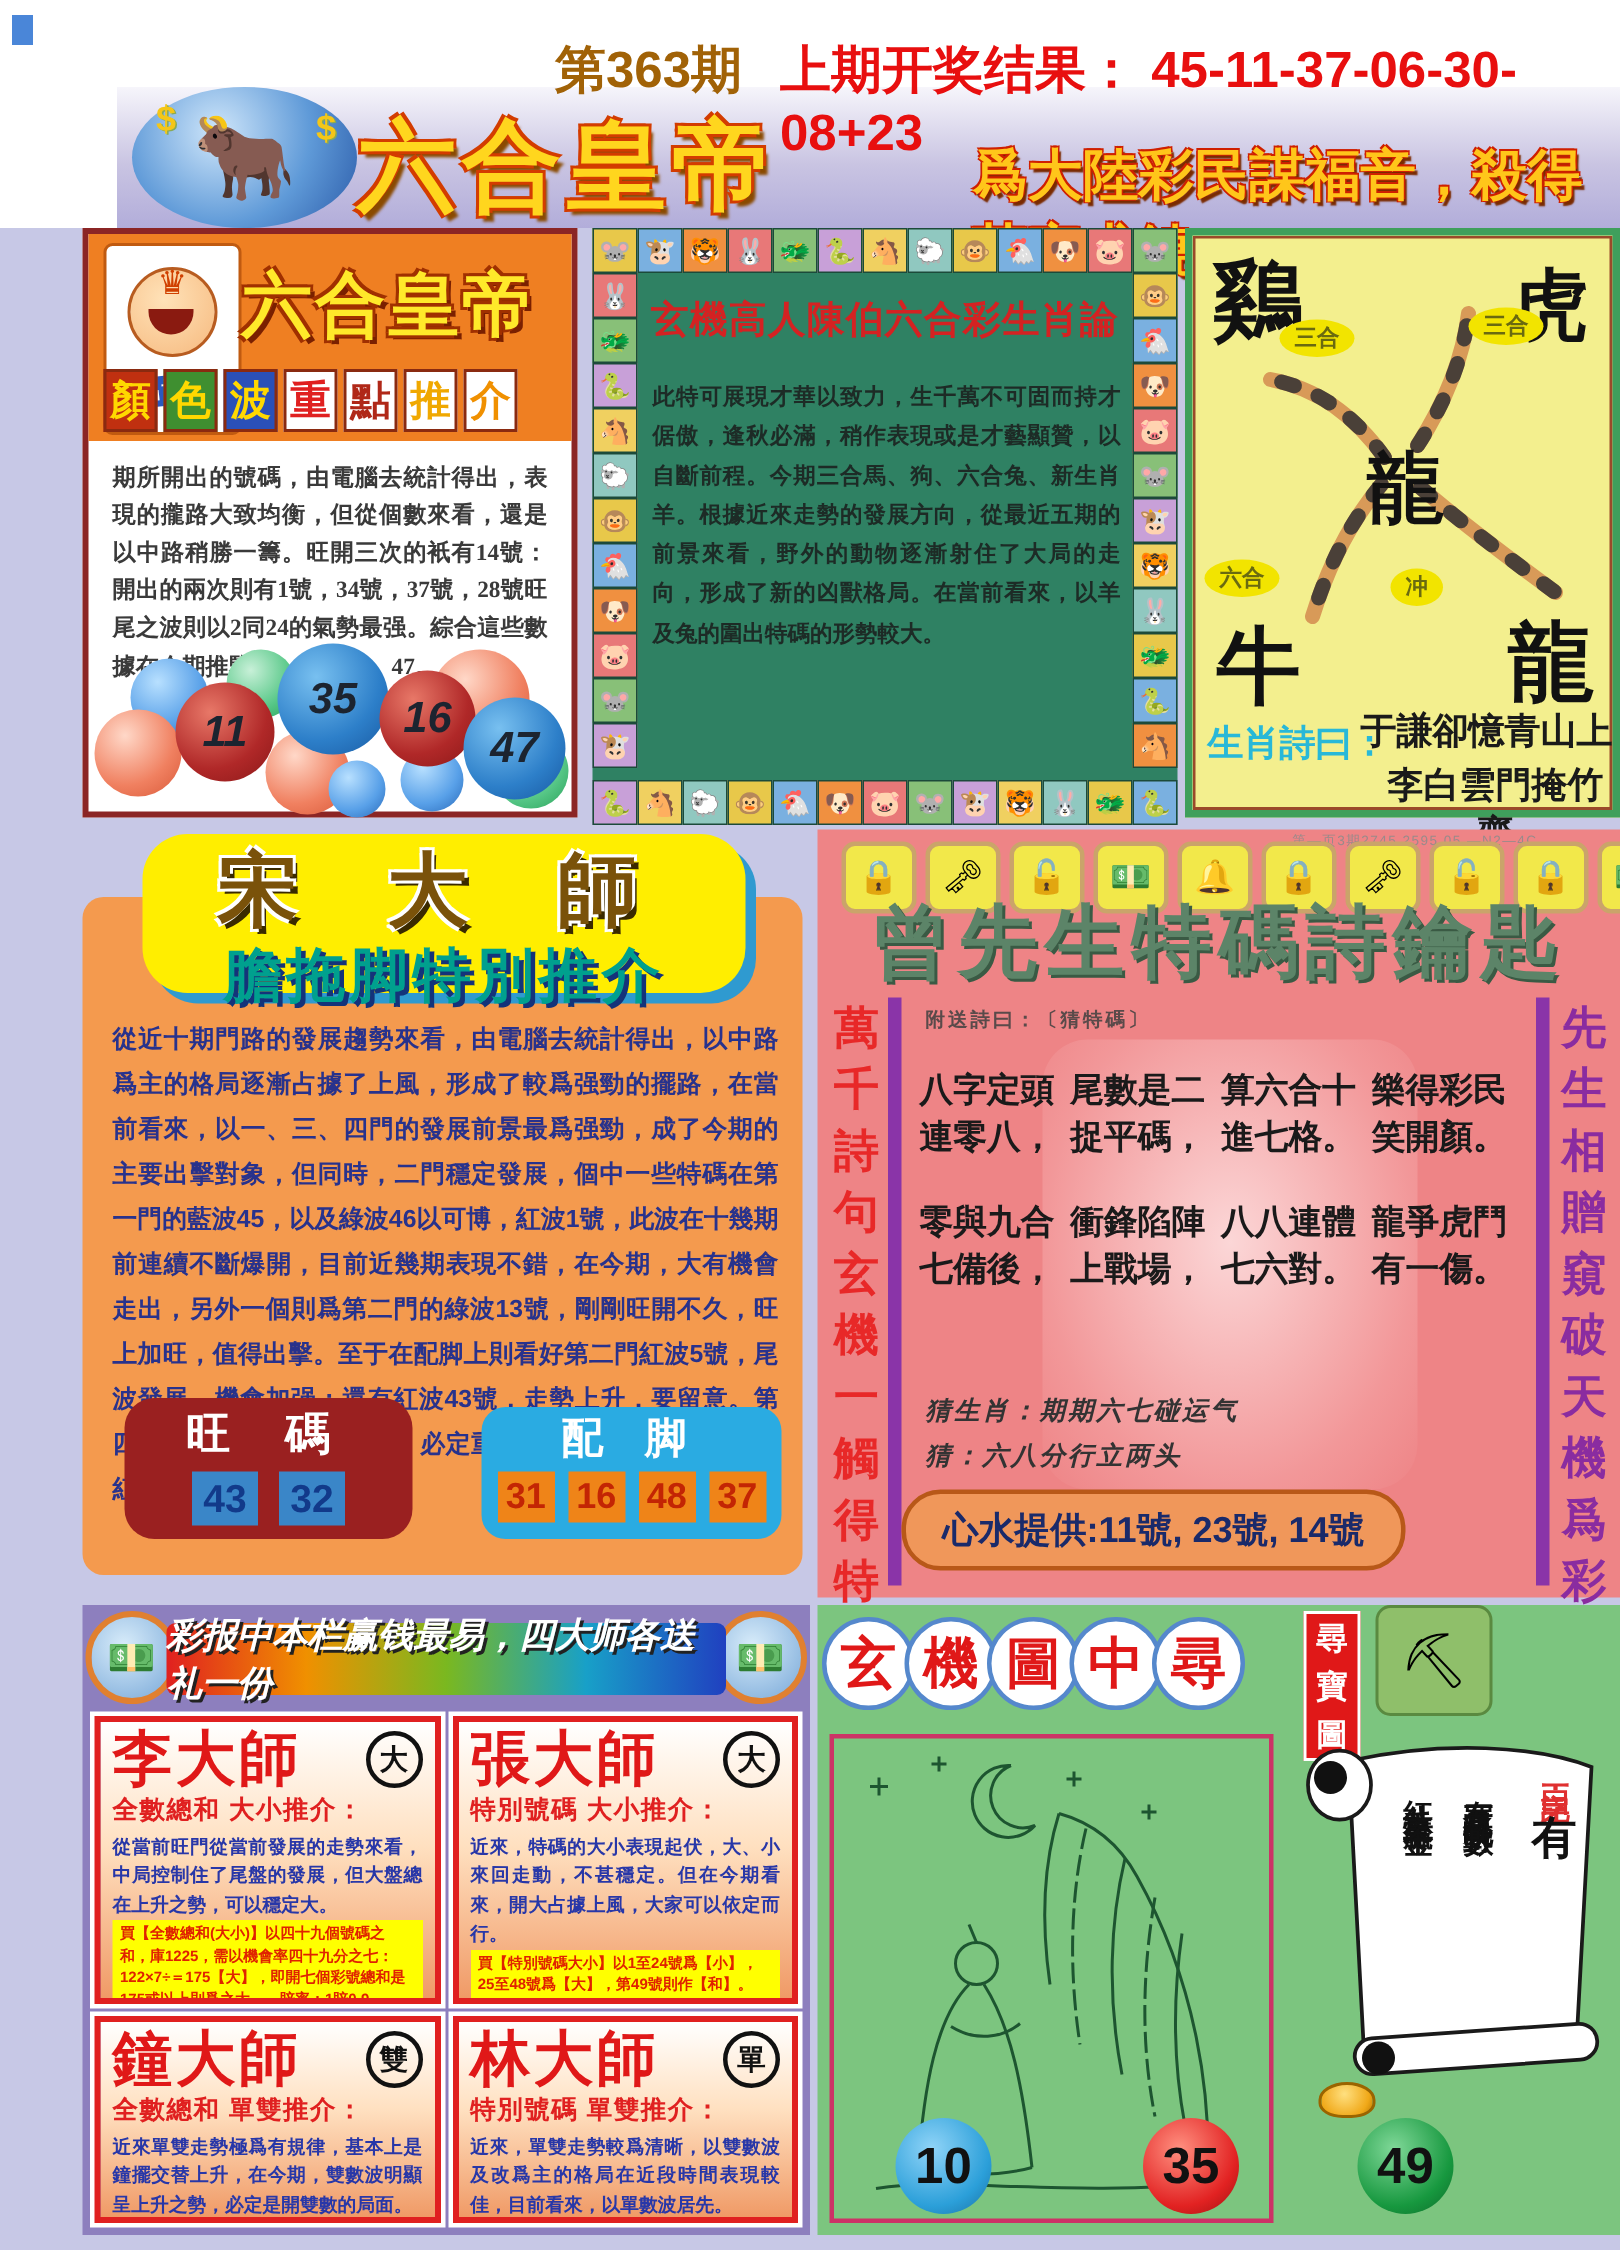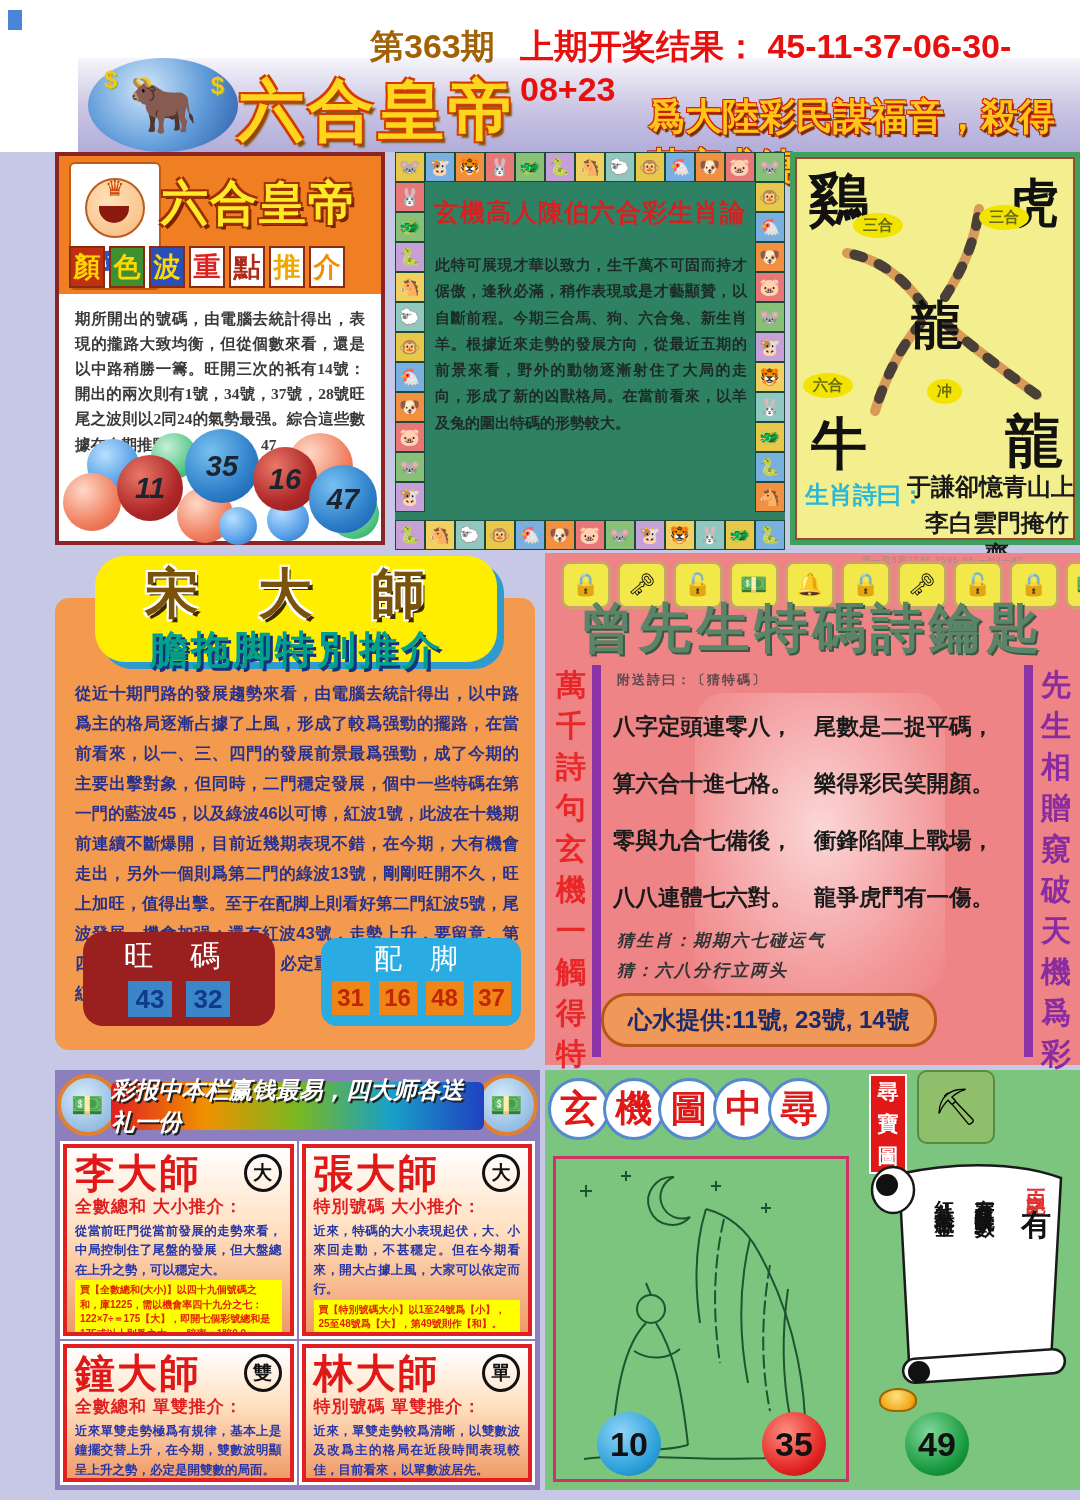--- a/index.html
+++ b/index.html
@@ -60,42 +60,42 @@
   .sx-poem{position:absolute;font-family:"Liberation Serif",serif;font-size:24px;font-weight:700;color:#1a1a1a;text-align:center;}
 
   
   .songp{left:55px;top:598px;width:480px;height:452px;background:#f49a4e;border-radius:14px;}
   .song-banner{left:40px;top:-42px;width:402px;height:106px;background:#ffee00;border-radius:30px;box-shadow:7px 7px 0 #2f9ad0;text-align:center;}
   .song-t1{margin-top:2px;font-size:54px;font-weight:900;letter-spacing:22px;color:#7a520a;
     text-shadow:-2px -2px 0 #fff,2px -2px 0 #fff,-2px 2px 0 #fff,3px 3px 0 #3a2a00;}
   .song-t2{margin-top:-8px;font-size:39px;font-weight:900;letter-spacing:3px;color:#00a08e;text-shadow:3px 3px 0 #14337a;}
   .song-body{left:20px;top:80px;width:444px;font-size:16.5px;font-weight:700;color:#28328c;line-height:1.82;text-align:justify;}
   .wangbox{left:28px;top:334px;width:192px;height:94px;background:#9a2020;border-radius:20px;text-align:center;}
-  .wangbox .lbl,.pjbox .lbl{font-size:30px;font-weight:400;color:#fff;letter-spacing:14px;margin-top:4px;}
+  .wangbox .lbl,.pjbox .lbl{font-size:30px;font-weight:700;color:#fff;letter-spacing:14px;margin-top:4px;}
   .numrow{display:flex;justify-content:center;gap:14px;margin-top:4px;}
   .wangbox .numrow span{width:44px;height:36px;background:#3a86c8;color:#123a8a;font-size:26px;font-weight:900;display:flex;align-items:center;justify-content:center;}
   .pjbox{left:266px;top:340px;width:200px;height:88px;background:#2aabe2;border-radius:16px;text-align:center;}
   .pjbox .lbl{font-size:28px;letter-spacing:10px;margin-top:2px;}
   .pjbox .numrow{gap:9px;margin-top:3px;}
   .pjbox .numrow span{width:38px;height:34px;background:#ef8418;color:#c32504;font-size:24px;font-weight:900;display:flex;align-items:center;justify-content:center;}
 
   
   .zengp{left:545px;top:553px;width:535px;height:512px;background:#ee8486;}
   .fineprint{right:55px;top:1px;font-size:9px;color:#9a8a8a;letter-spacing:1px;}
   .zicons{left:16px;top:8px;display:flex;gap:6px;}
   .zicons span{width:44px;height:42px;background:#f2e84a;border:3px solid #caa46a;border-radius:9px;display:flex;align-items:center;justify-content:center;font-size:22px;}
   .zeng-title{left:0;top:40px;width:100%;text-align:center;font-size:53px;font-weight:900;letter-spacing:5px;color:#5c8468;text-shadow:2px 2px 0 #3a5a44;}
   .vstrip{display:flex;flex-direction:column;justify-content:space-between;font-weight:900;text-align:center;}
   .v-left{left:8px;top:112px;height:388px;width:36px;font-size:30px;color:#e82828;}
   .v-right{right:6px;top:112px;height:388px;width:36px;font-size:30px;color:#8a2ca0;}
   .vbar{top:112px;width:9px;height:392px;background:#8a34a8;}
   .vb-l{left:47px;} .vb-r{right:47px;}
   .z-watermark{left:150px;top:140px;width:250px;height:300px;background:radial-gradient(ellipse at 50% 45%,rgba(255,235,235,.8),rgba(255,210,210,.25) 70%,transparent);border-radius:30px;}
   .z-note{left:72px;top:118px;font-size:13px;font-weight:700;color:#5a4a4a;letter-spacing:2px;}
-  .z-poem{left:68px;top:158px;width:402px;display:grid;grid-template-columns:1fr 1fr;row-gap:26px;font-size:22.5px;font-weight:900;color:#1a1a1a;}
+  .z-poem{left:68px;top:158px;width:402px;display:grid;grid-template-columns:1fr 1fr 1fr 1fr;row-gap:26px;font-size:22.5px;font-weight:900;color:#1a1a1a;}
   .z-guess{position:absolute;left:72px;font-family:"Liberation Serif",serif;font-size:17px;font-weight:700;font-style:italic;color:#333;letter-spacing:2px;}
   .z-tips{left:56px;top:440px;width:330px;height:48px;background:#f0975a;border:3px solid #b85818;border-radius:26px;display:flex;align-items:center;justify-content:center;font-size:24px;font-weight:900;color:#1a2a6a;}
 
   
   .masp{left:55px;top:1070px;width:485px;height:420px;background:#8d7fbe;}
   .mas-circle{top:4px;width:62px;height:62px;border-radius:50%;background:radial-gradient(circle at 40% 35%,#d8ecfa,#78a8d8);border:4px solid #e08030;box-sizing:border-box;display:flex;align-items:center;justify-content:center;font-size:26px;}
   .mc-l{left:2px;} .mc-r{right:2px;}
   .mas-banner{left:56px;right:56px;top:12px;height:48px;border-radius:6px;background:linear-gradient(90deg,#e02020,#f09000,#7ab820,#18a0c8,#2040c0);display:flex;align-items:center;justify-content:center;}
   .mas-banner span{font-size:23.5px;font-weight:900;font-style:italic;color:#fff;text-shadow:2px 2px 0 #222;}
   .mgrid{left:8px;top:74px;right:8px;display:grid;grid-template-columns:1fr 1fr;grid-template-rows:192px 138px;gap:8px;}

